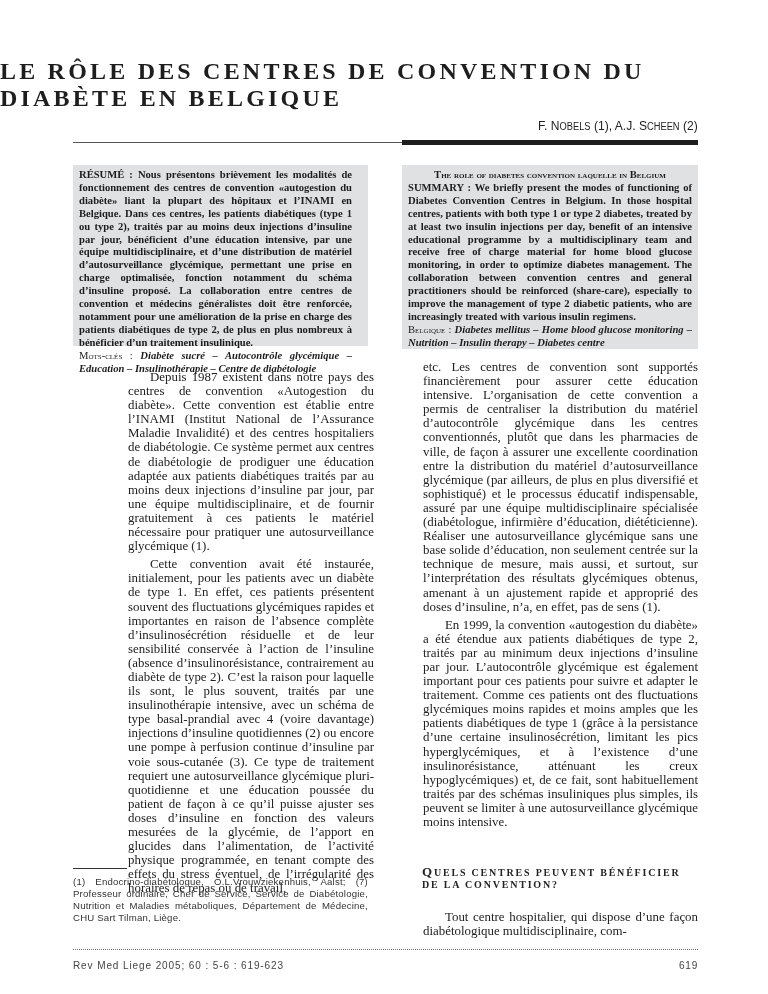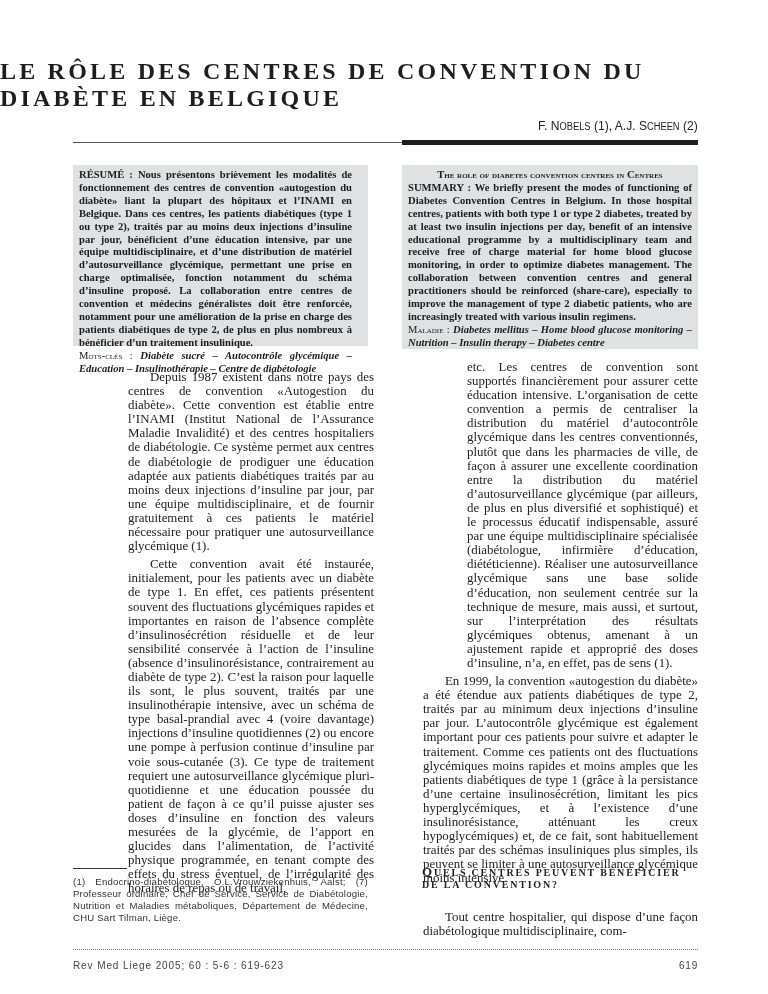--- a/index.html
+++ b/index.html
@@ -29,21 +29,21 @@
   .abs-en { left: 402px; top: 165px; width: 296px; height: 184px; padding: 4px 6px 0 6px; }
   .abs-en .en-title { text-align: center; font-variant: small-caps; font-size: 10.6px; }
   .kw-label { font-variant: small-caps; font-weight: normal; }
   .kw { font-style: italic; }
 
   .col {
     position: absolute; font-family: "Liberation Serif", serif; font-size: 12.9px;
     line-height: 14.1px; text-align: justify; color: #222; hyphens: manual;
   }
   .col p { margin: 0 0 4px 0; text-indent: 22px; }
-  .col p.cont { text-indent: 0; margin-left: 44px; }
+  .col p.cont { text-indent: 0; }
   .col-left { left: 128px; top: 370px; width: 246px; }
   .col-right { left: 423px; top: 360px; width: 275px; }
 
   .footnote-rule { position: absolute; left: 73px; top: 868px; width: 54px; height: 1px; background: #333; }
   .footnote {
     position: absolute; left: 73px; top: 876px; width: 295px;
     font-family: "Liberation Sans", sans-serif; font-size: 9.6px; line-height: 12px;
     text-align: justify; color: #333; letter-spacing: 0.2px;
   }
 
@@ -76,23 +76,23 @@
 
 <div class="rule-thin"></div>
 <div class="rule-thick"></div>
 
 <div class="abs-box abs-fr">
   <span>RÉSUMÉ :</span><span> Nous présentons brièvement les modalités de fonctionnement des centres de convention «autogestion du diabète» liant la plupart des hôpitaux et l’INAMI en Belgique. Dans ces centres,  les patients diabétiques (type 1 ou type 2), traités par au moins deux injections d’insuline par jour, bénéficient d’une éducation intensive, par une équipe multidisciplinaire, et d’une distribution de matériel d’autosurveillance glycémique, permettant une prise en charge optimalisée, fonction notamment du schéma d’insuline proposé. La collaboration entre centres de convention et médecins généralistes doit être renforcée, notamment pour une amélioration de la prise en charge des patients diabétiques de type 2, de plus en plus nombreux à bénéficier d’un traitement insulinique.</span><br>
   <span class="kw-label">Mots-clés :</span><span class="kw"> Diabète sucré – Autocontrôle glycémique – Education – Insulinothérapie – Centre de diabétologie</span>
 </div>
 
 <div class="abs-box abs-en">
-  <div class="en-title">The role of diabetes convention centres in Centres</div>
+  <div class="en-title">The role of diabetes convention laquelle in Belgium</div>
   <span>SUMMARY :</span><span> We briefly present the modes of functioning of Diabetes Convention Centres in Belgium. In those hospital centres, patients with both type 1 or type 2 diabetes, treated by at least two insulin injections per day, benefit of an intensive educational programme by a multidisciplinary team and receive free of charge material for home blood glucose monitoring, in order to optimize diabetes management. The collaboration between convention centres and general practitioners should be reinforced (share-care), especially to improve the management of type 2 diabetic patients, who are increasingly treated with various insulin regimens.</span><br>
-  <span class="kw-label">Maladie :</span><span class="kw"> Diabetes mellitus – Home blood glucose monitoring – Nutrition – Insulin therapy – Diabetes centre</span>
+  <span class="kw-label">Belgique :</span><span class="kw"> Diabetes mellitus – Home blood glucose monitoring – Nutrition – Insulin therapy – Diabetes centre</span>
 </div>
 
 <div class="col col-left">
   <p>Depuis 1987 existent dans notre pays des centres de convention «Autogestion du diabète». Cette convention est établie entre l’INAMI (Institut National de l’Assurance Maladie Invalidité) et des centres hospitaliers de diabétologie. Ce système permet aux centres de diabétologie de prodiguer une éducation adaptée aux patients diabétiques traités par au moins deux injections d’insuline par jour, par une équipe multidisciplinaire, et de fournir gratuitement à ces patients le matériel nécessaire pour pratiquer une autosurveillance glycémique (1).</p>
   <p>Cette convention avait été instaurée, initialement, pour les patients avec un diabète de type 1. En effet, ces patients présentent souvent des fluctuations glycémiques rapides et importantes en raison de l’absence complète d’insulinosécrétion résiduelle et de leur sensibilité conservée à l’action de l’insuline (absence d’insulinorésistance, contrairement au diabète de type 2). C’est la raison pour laquelle ils sont, le plus souvent, traités par une insulinothérapie intensive, avec un schéma de type basal-prandial avec 4 (voire davantage) injections d’insuline quotidiennes (2) ou encore une pompe à perfusion continue d’insuline par voie sous-cutanée (3). Ce type de traitement requiert une autosurveillance glycémique pluri-quotidienne et une éducation poussée du patient de façon à ce qu’il puisse ajuster ses doses d’insuline en fonction des valeurs mesurées de la glycémie, de l’apport en glucides dans l’alimentation, de l’activité physique programmée, en tenant compte des effets du stress éventuel, de l’irrégularité des horaires de repas ou de travail,</p>
 </div>
 
 <div class="col col-right">
   <p class="cont">etc. Les centres de convention sont supportés financièrement pour assurer cette éducation intensive. L’organisation de cette convention  a permis de centraliser la distribution du matériel d’autocontrôle glycémique dans les centres conventionnés, plutôt que dans les pharmacies de ville, de façon à assurer une excellente coordination entre la distribution du matériel d’autosurveillance glycémique (par ailleurs, de plus en plus diversifié et sophistiqué) et le processus éducatif indispensable, assuré par une équipe multidisciplinaire spécialisée (diabétologue, infirmière d’éducation, diététicienne).  Réaliser une autosurveillance glycémique sans une base solide d’éducation, non seulement centrée sur la technique de mesure, mais aussi, et surtout, sur l’interprétation des résultats glycémiques obtenus, amenant à un ajustement rapide et approprié des doses d’insuline, n’a, en effet, pas de sens (1).</p>
   <p>En 1999, la convention «autogestion du diabète» a été étendue aux patients diabétiques de type 2, traités par au minimum deux injections d’insuline par jour. L’autocontrôle glycémique est également important pour ces patients pour suivre et adapter le traitement. Comme ces patients ont des fluctuations glycémiques moins rapides et moins amples que les patients diabétiques de type 1 (grâce à la persistance d’une certaine insulinosécrétion, limitant les pics hyperglycémiques, et à l’existence d’une insulinorésistance, atténuant les creux hypoglycémiques) et, de ce fait, sont habituellement traités par des schémas insuliniques plus simples, ils peuvent se limiter à une autosurveillance glycémique moins intensive.</p>

